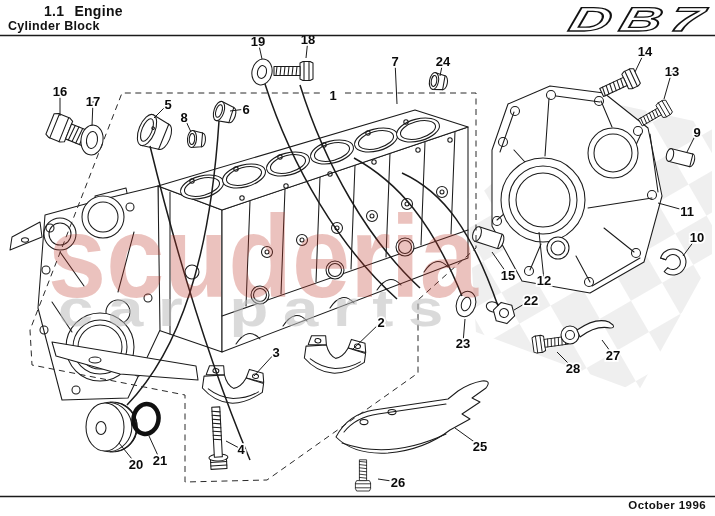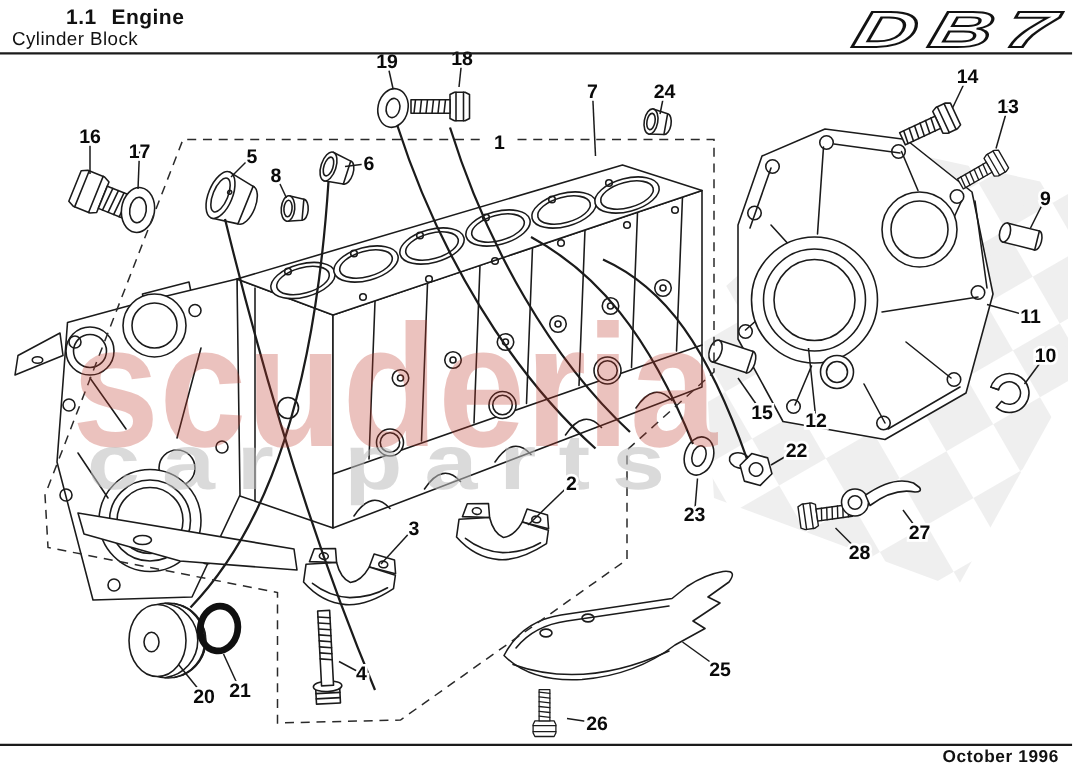--- a/index.html
+++ b/index.html
@@ -1,20 +1,20 @@
 <!DOCTYPE html>
 <html><head>
 <meta charset="utf-8">
 <style>
   html,body{margin:0;padding:0;background:#fff;}
   .page{position:relative;width:715px;height:516px;background:#fff;overflow:hidden;
         font-family:"Liberation Sans",sans-serif;color:#111;}
   .hdr-line1{position:absolute;left:8px;top:3px;font-size:14px;font-weight:bold;letter-spacing:.3px;margin-left:36px;}
   .hdr-line1 .num{margin-right:10px;}
-  .hdr-line2{position:absolute;left:8px;top:19px;font-size:12.5px;font-weight:normal;letter-spacing:.3px;}
+  .hdr-line2{position:absolute;left:8px;top:19px;font-size:12.5px;font-weight:bold;letter-spacing:.3px;}
   .ftr{position:absolute;right:9px;top:499px;font-size:11.5px;font-weight:bold;letter-spacing:.4px;}
   svg.diagram{position:absolute;left:0;top:0;}
   .ln{fill:none;stroke:#1b1b1b;stroke-width:1.05;stroke-linecap:round;stroke-linejoin:round;}
   .fw{fill:#ffffff;stroke:#1b1b1b;stroke-width:1.05;stroke-linejoin:round;}
   .cv{fill:none;stroke:#1b1b1b;stroke-width:1.5;}
   .oring{fill:none;stroke:#101010;stroke-width:4.5;}
   .dash{fill:none;stroke:#2a2a2a;stroke-width:1;stroke-dasharray:6 4.5;}
   .rule{stroke:#1b1b1b;stroke-width:1.5;}
   .callout-num{font:bold 13px "Liberation Sans",sans-serif;fill:#0a0a0a;text-anchor:middle;
                paint-order:stroke;stroke:#ffffff;stroke-width:3.5px;}

